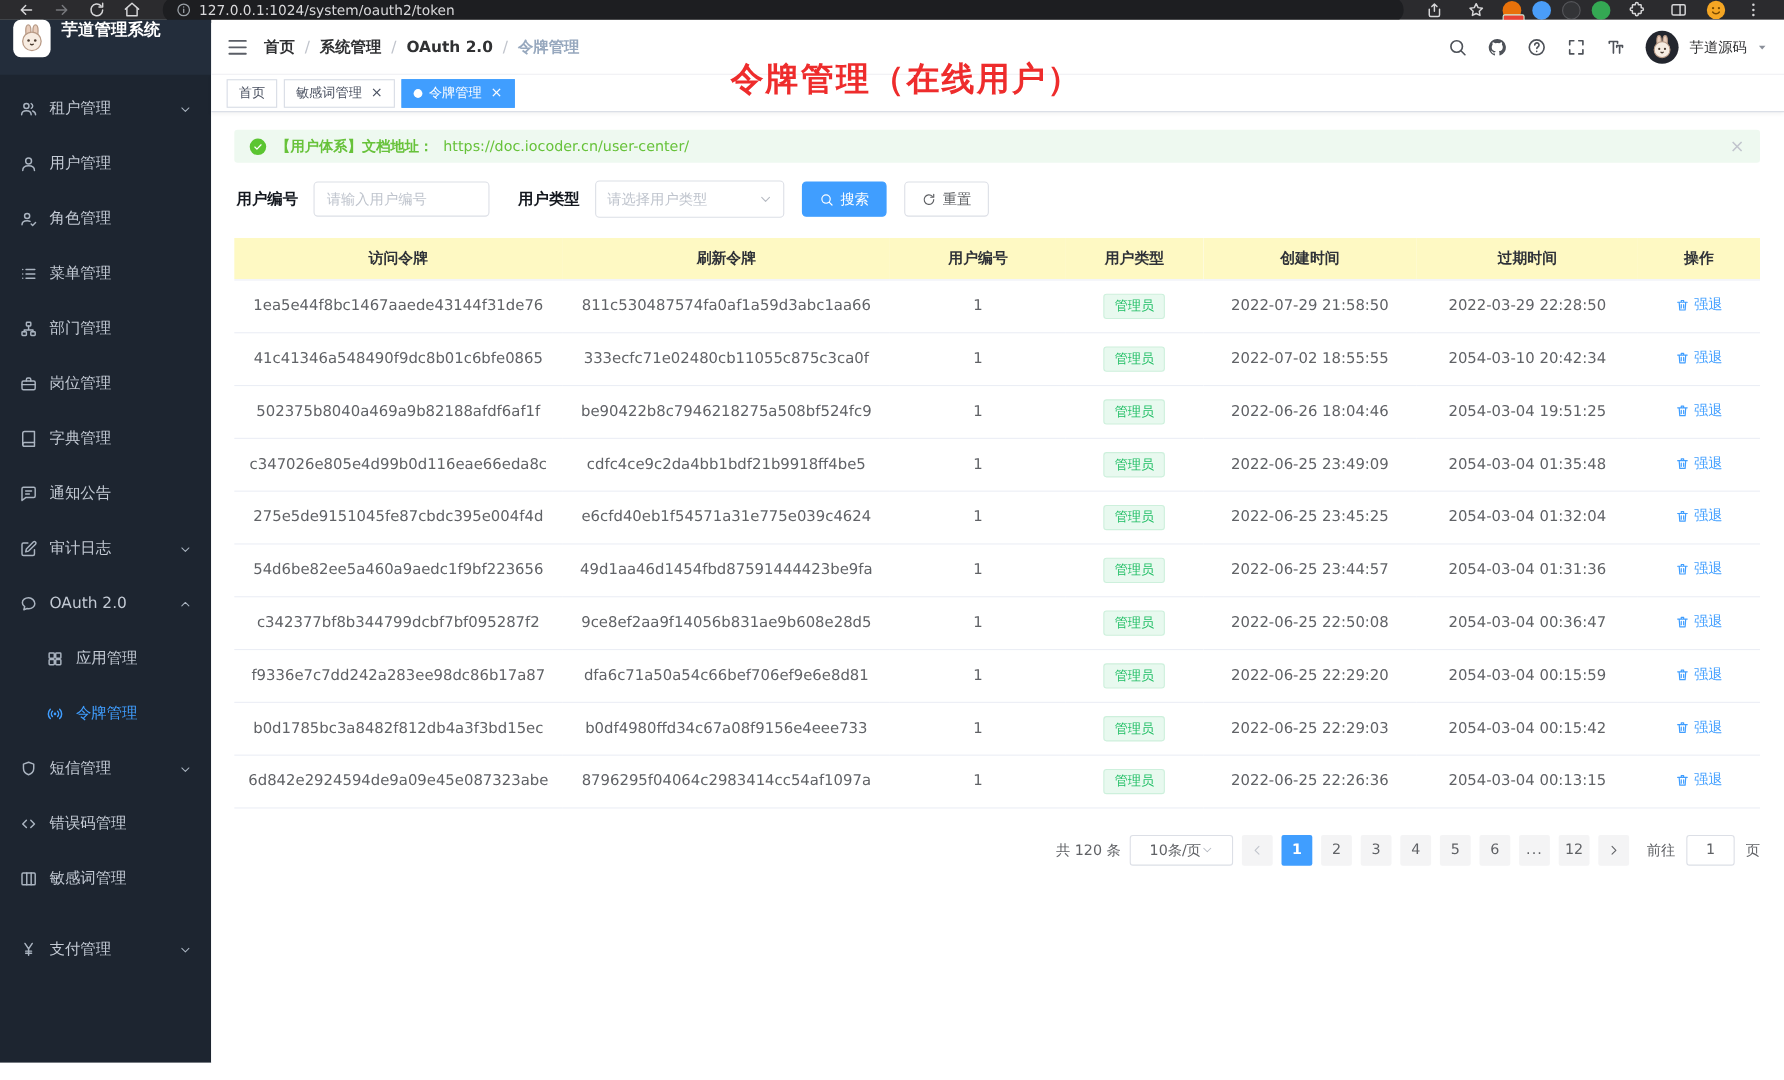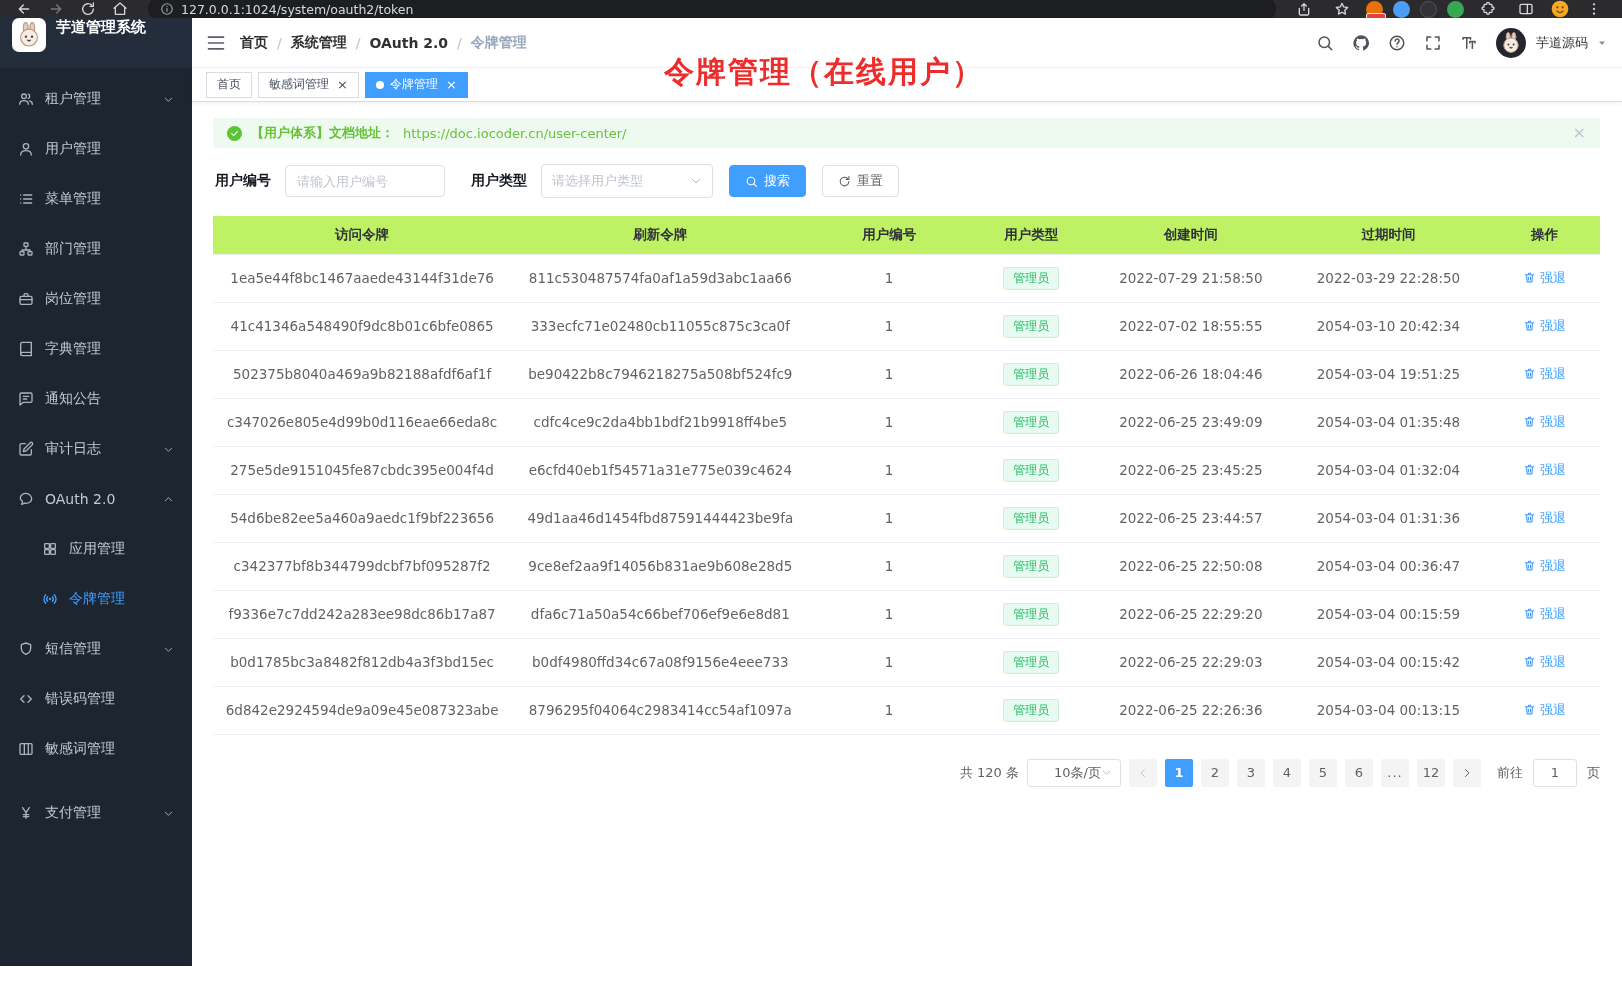--- a/index.html
+++ b/index.html
@@ -73,28 +73,28 @@
   .f-input { width:160px; height:32px; border:1px solid #dcdfe6; border-radius:4px; padding:0 11px; font-size:13px; color:#606266; outline:none; font-family:inherit; }
   .f-input::placeholder { color:#bfc4cd; }
   .f-select { width:172px; height:32px; border:1px solid #dcdfe6; border-radius:4px; padding:16px 10px; display:flex; align-items:center; justify-content:space-between; color:#bfc4cd; font-size:13px; cursor:pointer; }
   .f-select .icn { width:12px; height:12px; color:#b6bac2; }
   .btn { height:32px; border-radius:4px; display:inline-flex; align-items:center; gap:6px; padding:0 15px; font-size:13px; cursor:pointer; font-family:inherit; }
   .btn .icn { width:13px; height:13px; }
   .btn-primary { background:#409eff; color:#fff; border:1px solid #409eff; margin-left:6px; }
   .btn-plain { background:#fff; color:#606266; border:1px solid #dcdfe6; margin-left:6px; }
 
   table { width:100%; border-collapse:collapse; table-layout:fixed; font-size:13.5px; color:#606266; }
-  th { height:38px; font-weight:700; color:#2f3238; background:#bef264; border-bottom:1px solid #ebeef5; text-align:center; padding:0 8px; white-space:nowrap; overflow:hidden; }
+  th { height:38px; font-weight:700; color:#2f3238; background:#fef9c3; border-bottom:1px solid #ebeef5; text-align:center; padding:0 8px; white-space:nowrap; overflow:hidden; }
   td { height:48px; border-bottom:1px solid #ebeef5; text-align:center; padding:0 8px; white-space:nowrap; overflow:hidden; text-overflow:ellipsis; }
   .badge { display:inline-block; padding:2px 9px; font-size:12px; border-radius:3px; background:#e8f9ef; border:1px solid #cdf0dc; color:#1fbe64; line-height:17px; }
   .op-link { color:#409eff; display:inline-flex; align-items:center; gap:4px; font-size:13px; cursor:pointer; }
   .op-link .icn { width:13px; height:13px; }
 
   .pager { display:flex; align-items:center; justify-content:flex-end; gap:8px; margin-top:24px; font-size:13px; color:#606266; }
-  .psize { width:94px; height:28px; border:1px solid #dcdfe6; border-radius:3px; display:flex; align-items:center; justify-content:flex-end; padding:0 8px; color:#606266; font-size:13px; cursor:pointer; }
+  .psize { width:94px; height:28px; border:1px solid #dcdfe6; border-radius:3px; display:flex; align-items:center; justify-content:center; padding:0 8px; color:#606266; font-size:13px; cursor:pointer; }
   .psize .icn { width:11px; height:11px; color:#b6bac2; }
   .pbtn { min-width:28px; height:28px; border-radius:2px; background:#f4f4f5; display:inline-flex; align-items:center; justify-content:center; color:#606266; cursor:pointer; padding:0 5px; font-size:13px; }
   .pbtn.active { background:#409eff; color:#fff; font-weight:700; }
   .pbtn .icn { width:12px; height:12px; }
   .pbtn.prev { color:#c0c4cc; }
   .pbtn.ell { letter-spacing:1px; color:#606266; }
   .goto-input { width:44px; height:28px; border:1px solid #dcdfe6; border-radius:3px; text-align:center; font-size:13px; color:#606266; outline:none; margin:0 2px; font-family:inherit; }
 </style>
 </head>
 <body>
@@ -217,20 +217,30 @@
             <svg viewBox="0 0 24 24">
               <circle cx="12" cy="8" r="4"></circle>
               <path d="M4 21c0-4.2 3.6-6.5 8-6.5s8 2.3 8 6.5"></path>
             </svg>
           </span>
           <span class="mi-label">用户管理</span>
         </div>
         <div class="menu-item">
           <span class="icn ">
             <svg viewBox="0 0 24 24">
+              <circle cx="10" cy="8" r="3.5"></circle>
+              <path d="M3 20c0-3.6 3.1-5.6 7-5.6 1.5 0 2.9.3 4 .9"></path>
+              <path d="M15.5 19l2 2 4-4"></path>
+            </svg>
+          </span>
+          <span class="mi-label">角色管理</span>
+        </div>
+        <div class="menu-item">
+          <span class="icn ">
+            <svg viewBox="0 0 24 24">
               <path d="M8.5 6h12M8.5 12h12M8.5 18h12M4 6h.01M4 12h.01M4 18h.01"></path>
             </svg>
           </span>
           <span class="mi-label">菜单管理</span>
         </div>
         <div class="menu-item">
           <span class="icn ">
             <svg viewBox="0 0 24 24">
               <rect x="9" y="3" width="6" height="5" rx="1"></rect>
               <rect x="3" y="16" width="6" height="5" rx="1"></rect>

